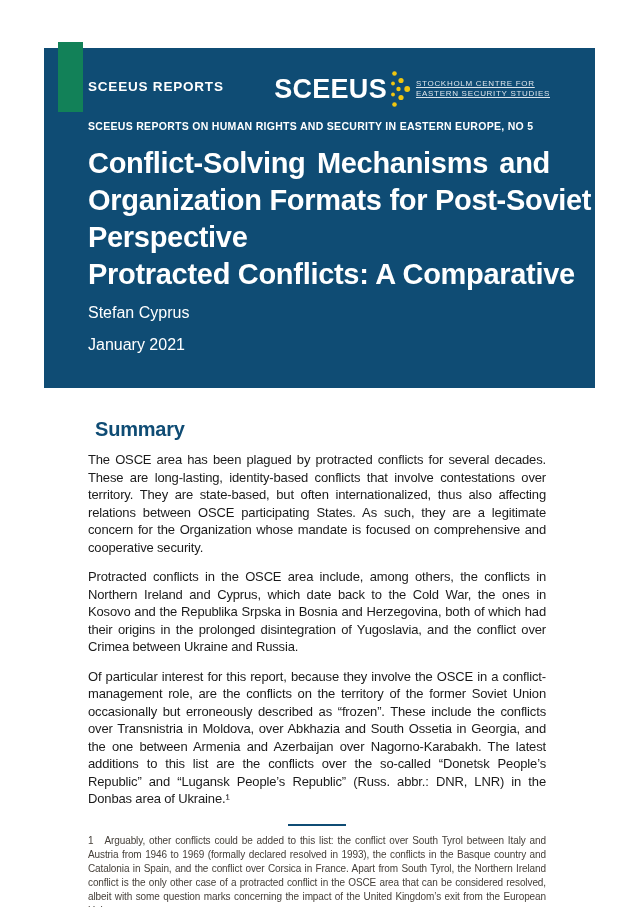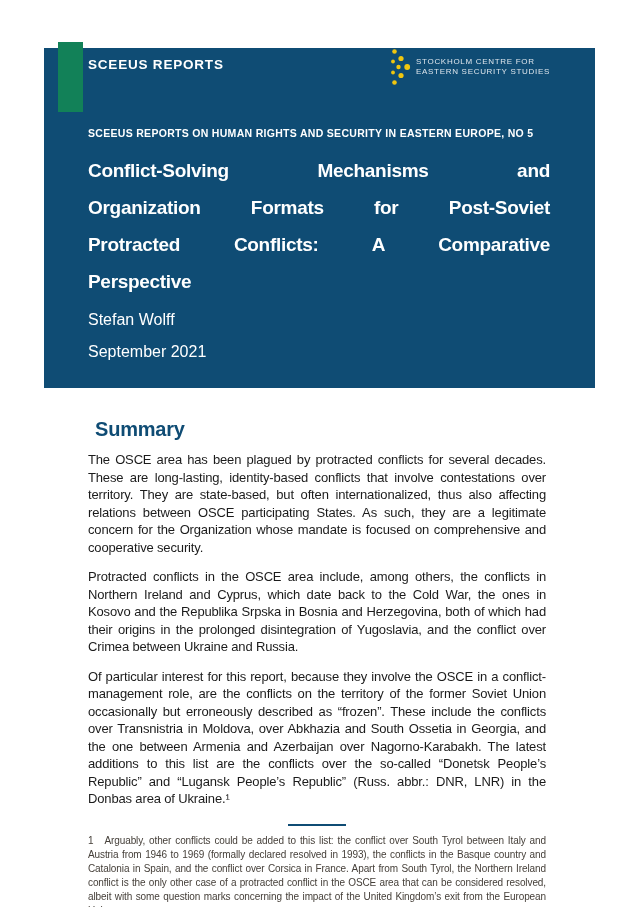--- a/index.html
+++ b/index.html
@@ -30,20 +30,21 @@
   .accent-bar{
     position:absolute;
     left:14px;top:-6px;
     width:25px;height:70px;
     background:var(--accent_green);
   }
   .masthead-row{
     display:flex;
     justify-content:space-between;
     align-items:flex-start;
+    padding-top:22px;
     height:62px;
   }
   .masthead{
     margin-top:9px;
     font-size:13.5px;
     font-weight:bold;
     letter-spacing:0.8px;
     white-space:nowrap;
   }
   .logo{
@@ -61,34 +62,35 @@
     margin:0 5px 0 4px;
     color:var(--dot_yellow);
     display:block;
   }
   .logo-org{
     font-size:8px;
     letter-spacing:0.7px;
     line-height:10px;
     color:var(--org_text);
     white-space:nowrap;
+    text-decoration:underline;
   }
   .series{
-    margin-top:17px;
+    margin-top:10px;
     font-size:10.5px;
     font-weight:bold;
     letter-spacing:0.3px;
     white-space:nowrap;
   }
   .title-block{
     margin-top:13px;
     width:462px;
   }
   .title-line{
-    font-size:19px;
+    font-size:29px;
     font-weight:bold;
     letter-spacing:-0.3px;
     line-height:37px;
     text-align:justify;
     text-align-last:justify;
     white-space:nowrap;
     overflow:visible;
   }
   .title-line.last{
     text-align-last:left;
@@ -144,20 +146,21 @@
 </head>
 <body>
 
 <header class="report-header">
   <div class="accent-bar"></div>
 
   <div class="masthead-row">
     <div class="masthead">SCEEUS REPORTS</div>
 
     <div class="logo">
+      <span class="logo-wordmark">SCEEUS</span>
       <svg class="logo-dots" viewBox="0 0 20 38" xmlns="http://www.w3.org/2000/svg" aria-hidden="true">
         <circle cx="3.5" cy="3.5" r="2.3" fill="currentColor"></circle>
         <circle cx="10" cy="10.5" r="2.6" fill="currentColor"></circle>
         <circle cx="16.2" cy="19" r="2.9" fill="currentColor"></circle>
         <circle cx="10" cy="27.5" r="2.6" fill="currentColor"></circle>
         <circle cx="3.5" cy="34.5" r="2.3" fill="currentColor"></circle>
         <circle cx="2" cy="13.5" r="1.9" fill="currentColor"></circle>
         <circle cx="7.5" cy="19" r="2.2" fill="currentColor"></circle>
         <circle cx="2" cy="24.5" r="1.9" fill="currentColor"></circle>
       </svg>
@@ -166,26 +169,26 @@
         <div>EASTERN SECURITY STUDIES</div>
       </div>
     </div>
   </div>
 
   <div class="series">SCEEUS REPORTS ON HUMAN RIGHTS AND SECURITY IN EASTERN EUROPE, NO 5</div>
 
   <div class="title-block">
     <div class="title-line">Conflict-Solving Mechanisms and</div>
     <div class="title-line">Organization Formats for Post-Soviet</div>
+    <div class="title-line last">Perspective</div>
     <div class="title-line">Protracted Conflicts: A Comparative</div>
-    <div class="title-line last">Perspective</div>
   </div>
 
-  <div class="author">Stefan Wolff</div>
-  <div class="pub-date">September 2021</div>
+  <div class="author">Stefan Cyprus</div>
+  <div class="pub-date">January 2021</div>
 </header>
 
 <main class="main-content">
   <h2 class="summary-heading">Summary</h2>
 
   <p class="body-paragraph">The OSCE area has been plagued by protracted conflicts for several decades. These are long-lasting, identity-based conflicts that involve contestations over territory. They are state-based, but often internationalized, thus also affecting relations between OSCE participating States. As such, they are a legitimate concern for the Organization whose mandate is focused on comprehensive and cooperative security.</p>
   <p class="body-paragraph">Protracted conflicts in the OSCE area include, among others, the conflicts in Northern Ireland and Cyprus, which date back to the Cold War, the ones in Kosovo and the Republika Srpska in Bosnia and Herzegovina, both of which had their origins in the prolonged disintegration of Yugoslavia, and the conflict over Crimea between Ukraine and Russia.</p>
   <p class="body-paragraph">Of particular interest for this report, because they involve the OSCE in a conflict-management role, are the conflicts on the territory of the former Soviet Union occasionally but erroneously described as “frozen”. These include the conflicts over Transnistria in Moldova, over Abkhazia and South Ossetia in Georgia, and the one between Armenia and Azerbaijan over Nagorno-Karabakh. The latest additions to this list are the conflicts over the so-called “Donetsk People’s Republic” and “Lugansk People’s Republic” (Russ. abbr.: DNR, LNR) in the Donbas area of Ukraine.¹</p>
 
   <hr class="footnote-rule">

